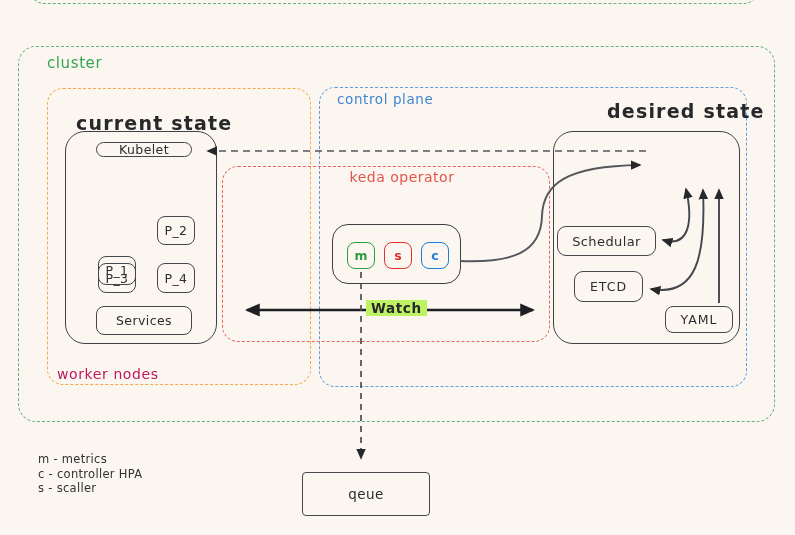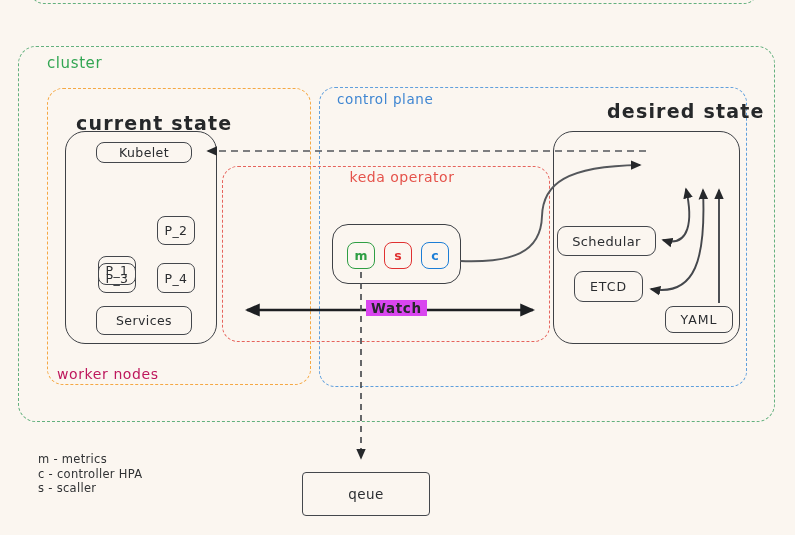--- a/index.html
+++ b/index.html
@@ -24,21 +24,21 @@
   .zone-label { position: absolute; font-size: 14px; letter-spacing: 0.6px; white-space: nowrap; }
   .comp {
     position: absolute; width: 28px; height: 27px; border: 1.6px solid;
     border-radius: 8px; display: flex; align-items: center; justify-content: center;
     font-size: 12.5px; font-weight: bold;
   }
   .legend { position: absolute; left: 38px; top: 452px; font-size: 11.5px; color: #303234; line-height: 14.5px; letter-spacing: 0.3px; }
   #connectors { position: absolute; left: 0; top: 0; z-index: 4; pointer-events: none; }
   .watch-label {
     position: absolute; left: 366px; top: 300px; z-index: 5;
-    background: #d946ef; padding: 0 5px; font-size: 13.5px; font-weight: 600;
+    background: #bef264; padding: 0 5px; font-size: 13.5px; font-weight: 600;
     color: #26282a; letter-spacing: 0.6px;
   }
 </style>
 </head>
 <body>
 
 <div id="canvas">
 
   <div class="dashed-box" style="left:30px; top:-44px; width:728px; height:48px; border-color:#63b07e; border-radius:14px;"></div>
 
@@ -51,25 +51,25 @@
   <div class="dashed-box" style="left:319px; top:87px; width:428px; height:300px; border-color:#5f9fdd;"></div>
   <div class="zone-label" style="left:337px; top:91px; font-size:13.5px; color:#3f86d2;">control plane</div>
 
   <div class="dashed-box" style="left:222px; top:166px; width:328px; height:176px; border-color:#e6635c;"></div>
   <div class="abs" style="left:326px; top:168px; width:152px; text-align:center; font-size:14px; color:#e5534b; line-height:19px; letter-spacing:0.5px;">
     <div>keda operator</div>
   </div>
 
   <div class="title" style="left:76px; top:97px;margin-top:15px;">current state</div>
   <div class="solid-box" style="left:65px; top:131px; width:152px; height:213px;"></div>
-  <div class="node" style="left:96px; top:142px; width:96px; height:21px;">Kubelet</div>
+  <div class="node" style="left:96px; top:142px; width:96px; height:15px;">Kubelet</div>
   <div class="node" style="left:98px; top:216px; width:38px; height:29px;margin-top:40px;">P_1</div>
   <div class="node" style="left:157px; top:216px; width:38px; height:29px;">P_2</div>
   <div class="node" style="left:98px; top:263px; width:38px; height:30px;">P_3</div>
-  <div class="node" style="left:157px; top:263px; width:38px; height:30px;border-radius:7px;">P_4</div>
+  <div class="node" style="left:157px; top:263px; width:38px; height:30px;">P_4</div>
   <div class="node" style="left:96px; top:306px; width:96px; height:29px;">Services</div>
 
   <div class="title" style="left:599px; top:100px;margin-left:8px;">desired state</div>
   <div class="solid-box" style="left:553px; top:131px; width:187px; height:213px;"></div>
   <div class="node" style="left:574px; top:271px; width:69px; height:31px; border-radius:9px; letter-spacing:1px;">ETCD</div>
   <div class="node" style="left:557px; top:226px; width:99px; height:30px; border-radius:9px; font-size:13px;">Schedular</div>
   <div class="node" style="left:665px; top:306px; width:68px; height:27px; letter-spacing:1px;">YAML</div>
 
   <div class="solid-box" style="left:332px; top:224px; width:129px; height:60px; border-radius:16px;"></div>
   <div class="comp" style="left: 347px; top: 242px; border-color: rgb(47, 158, 68); color: rgb(47, 158, 68);">m</div>

